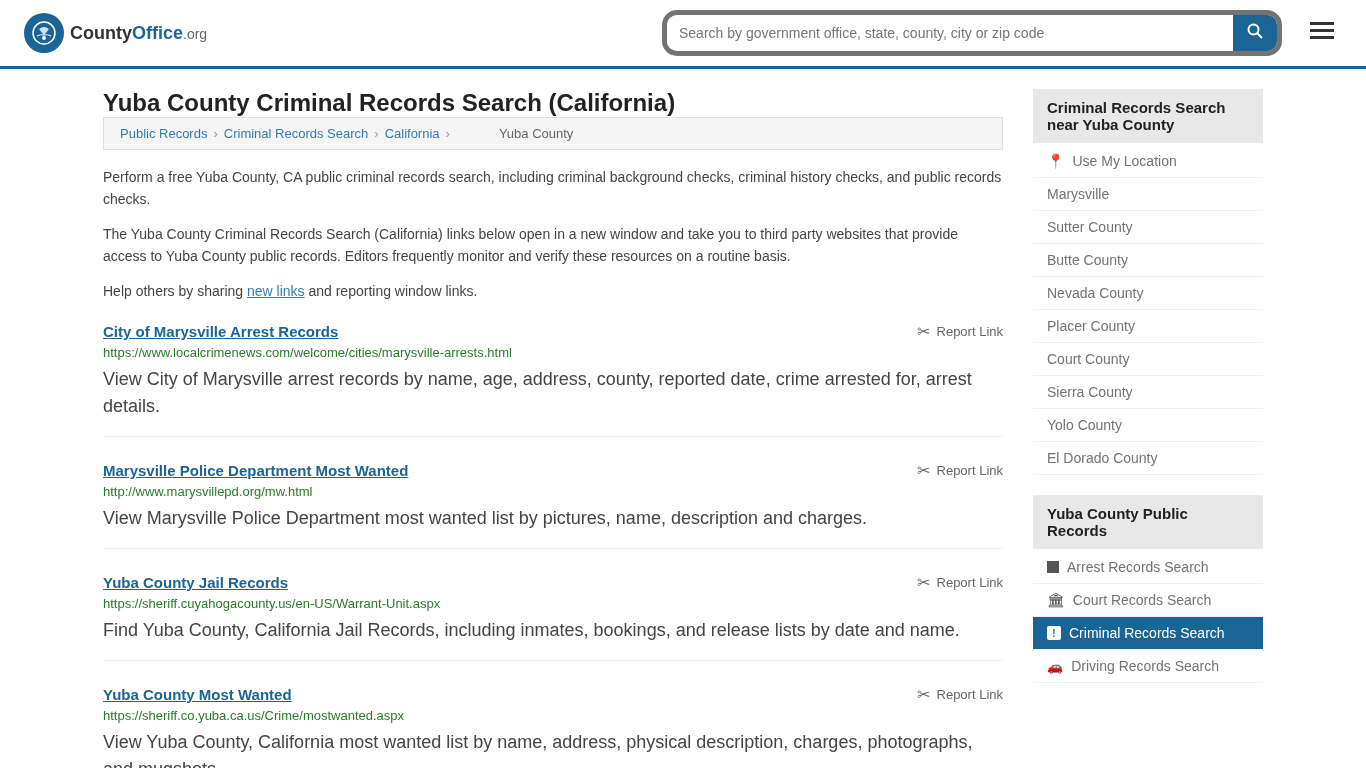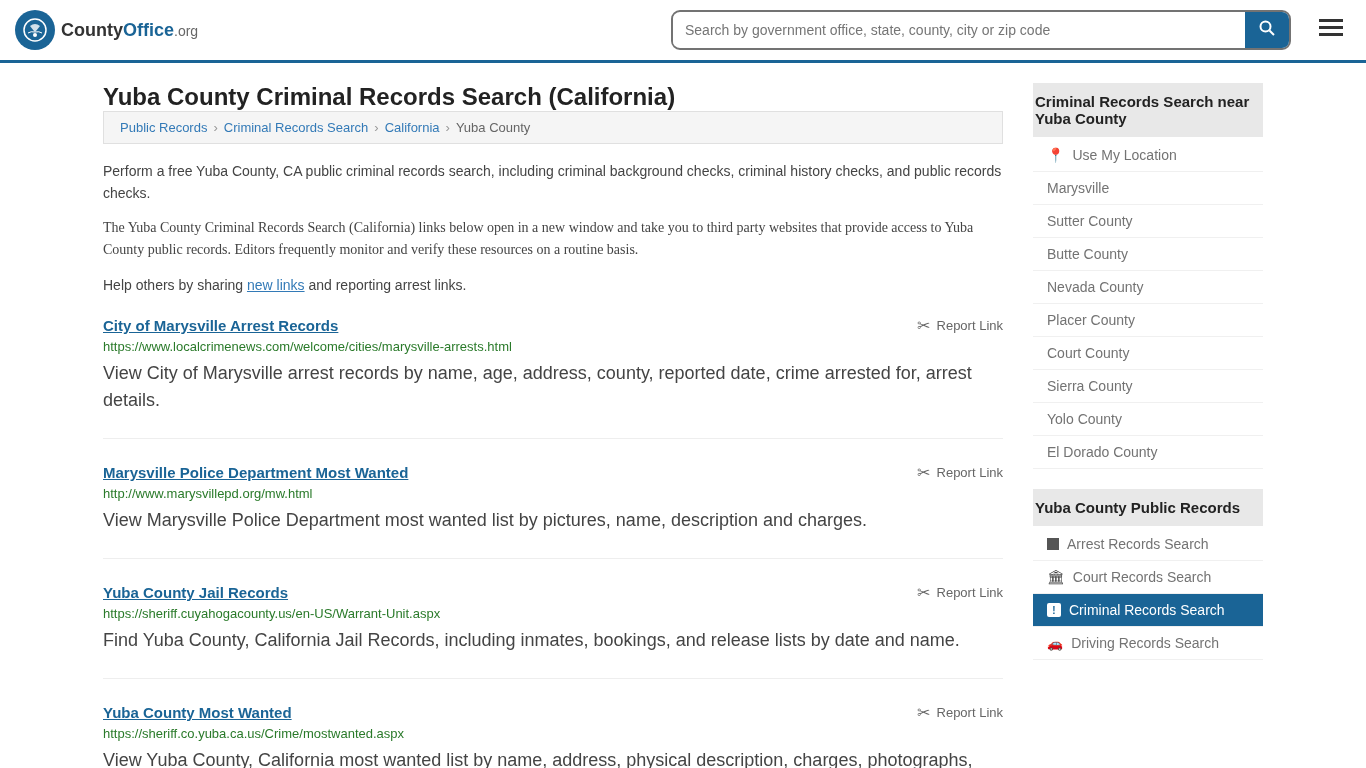--- a/index.html
+++ b/index.html
@@ -2,21 +2,21 @@
 <html><head>
   <meta charset="utf-8">
   <style>
     * { box-sizing: border-box; margin: 0; padding: 0; }
     body { font-family: Arial, sans-serif; font-size: 14px; color: #333; background: #fff; }
 
     
     #header {
       background: #fff;
       border-bottom: 3px solid #1a6496;
-      padding: 10px 15px;
+      padding: 10px 24px;
       display: flex;
       align-items: center;
       gap: 20px;
     }
     #logo-area {
       display: flex;
       align-items: center;
       gap: 6px;
       text-decoration: none;
     }
@@ -30,22 +30,22 @@
       justify-content: center;
       color: #fff;
       font-size: 20px;
     }
     #search-container {
       flex: 1;
       max-width: 620px;
       margin-left: auto;
       display: flex;
       align-items: center;
-      border: 2px solid #737373;
-      border-radius: 9px;
+      border: 5px solid #737373;
+      border-radius: 15px;
       overflow: hidden;
     }
     #search-input {
       flex: 1;
       padding: 8px 12px;
       border: none;
       outline: none;
       font-size: 14px;
       color: #999;
     }
@@ -90,31 +90,31 @@
       padding: 8px 16px;
       font-size: 13px;
       color: #666;
       margin-bottom: 16px;
       display: flex;
       gap: 6px;
       align-items: center;
     }
     .breadcrumb-sep { color: #999; }
     .breadcrumb-link { color: #337ab7; text-decoration: none; cursor: pointer; }
-    .breadcrumb-current { color: #666; }
+    .breadcrumb-current { color: #666; margin-left: 43px; }
 
     #intro-text { font-size: 14px; color: #444; margin-bottom: 12px; line-height: 1.6; }
-    #intro-text2 { font-size: 14px; color: #444; margin-bottom: 12px; line-height: 1.6; font-family: Liberation Serif, serif; }
+    #intro-text2 { font-size: 14px; color: #444; margin-bottom: 12px; line-height: 1.6; }
     #intro-text3 { font-size: 14px; color: #444; margin-bottom: 20px; line-height: 1.6; }
     #intro-text3 a { color: #337ab7; }
 
     
     .record-entry {
       margin-bottom: 24px;
-      padding-bottom: 24px;
+      padding-bottom: 16px;
       border-bottom: 1px solid #eee;
     }
     .record-header {
       display: flex;
       align-items: center;
       justify-content: space-between;
       margin-bottom: 4px;
     }
     .record-title {
       font-size: 15px;
@@ -137,21 +137,21 @@
     .record-url { color: #2a7a2a; font-size: 13px; margin-bottom: 6px; }
     .record-desc { font-size: 18px; color: #444; line-height: 1.5; }
 
     
     #sidebar {
       width: 230px;
       flex-shrink: 0;
     }
     .sidebar-section-header {
       background: #e8e8e8;
-      padding: 10px 2px;
+      padding: 10px 14px;
       font-size: 15px;
       font-weight: bold;
       color: #222;
       margin-bottom: 2px;
     }
     .sidebar-list {
       list-style: none;
       margin-bottom: 20px;
     }
     .sidebar-list li {
@@ -224,21 +224,21 @@
       <a class="breadcrumb-link">Criminal Records Search</a>
       <span class="breadcrumb-sep">›</span>
       <a class="breadcrumb-link">California</a>
       <span class="breadcrumb-sep">›</span>
       <span class="breadcrumb-current">Yuba County</span>
     </div>
 
     <p id="intro-text">Perform a free Yuba County, CA public criminal records search, including criminal background checks, criminal history checks, and public records checks.</p>
     <p id="intro-text2">The Yuba County Criminal Records Search (California) links below open in a new window and take you to third party websites that provide access to Yuba County public records. Editors frequently monitor and verify these resources on a routine basis.</p>
     <p id="intro-text3">
-      <span>Help others by sharing </span><a href="#">new links</a><span> and reporting arrest links.</span>
+      <span>Help others by sharing </span><a href="#">new links</a><span> and reporting window links.</span>
     </p>
 
     <div id="records-list">
     <div class="record-entry">
     <div class="record-header">
       <a class="record-title">City of Marysville Arrest Records</a>
       <button class="report-link-btn">
         <span class="report-icon">✂</span>
         <span>Report Link</span>
       </button>

